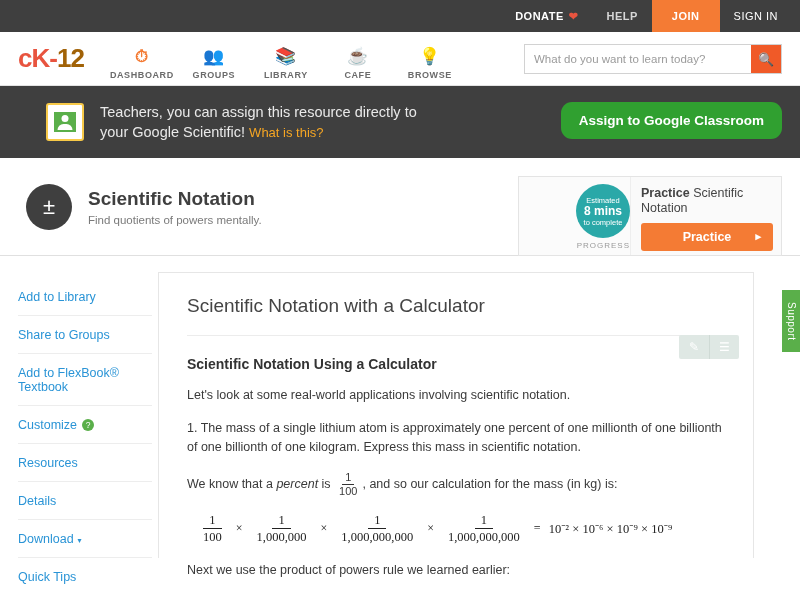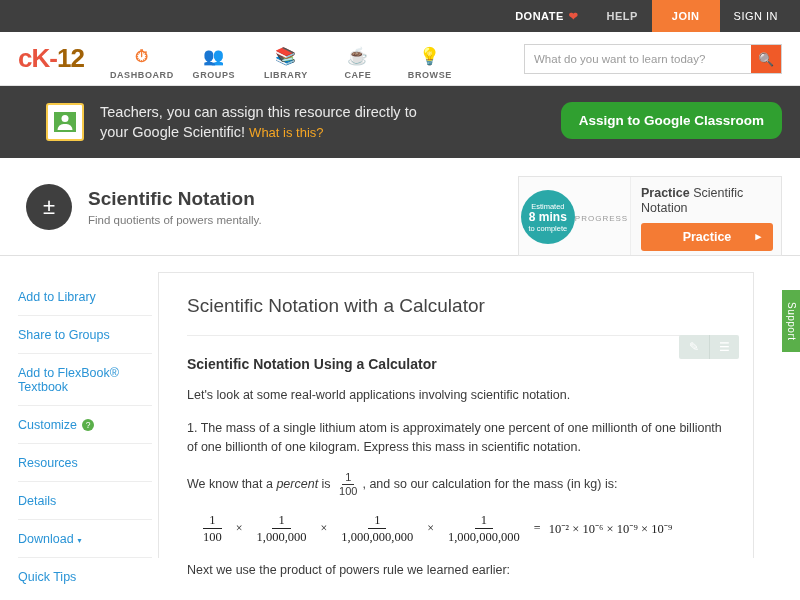--- a/index.html
+++ b/index.html
@@ -182,22 +182,22 @@
     right: 18px; top: 18px;
     width: 264px; height: 80px;
     background: #fafafa;
     border: 1px solid #e4e4e4;
     display: flex;
   }
   .progress-col {
     width: 112px;
     background: #fbfbfb;
     border-right: 1px solid #eee;
-    display: flex; flex-direction: row;
-    align-items: center; justify-content: center;
+    display: flex; flex-direction: column;
+    align-items: flex-end; justify-content: center;
     padding-top: 2px;
   }
   .progress-circle {
     width: 54px; height: 54px; border-radius: 50%;
     background: #2aa8a8;
     color: #fff;
     display: flex; flex-direction: column;
     align-items: center; justify-content: center;
     font-size: 7.5px; line-height: 9px; text-align: center;
   }

